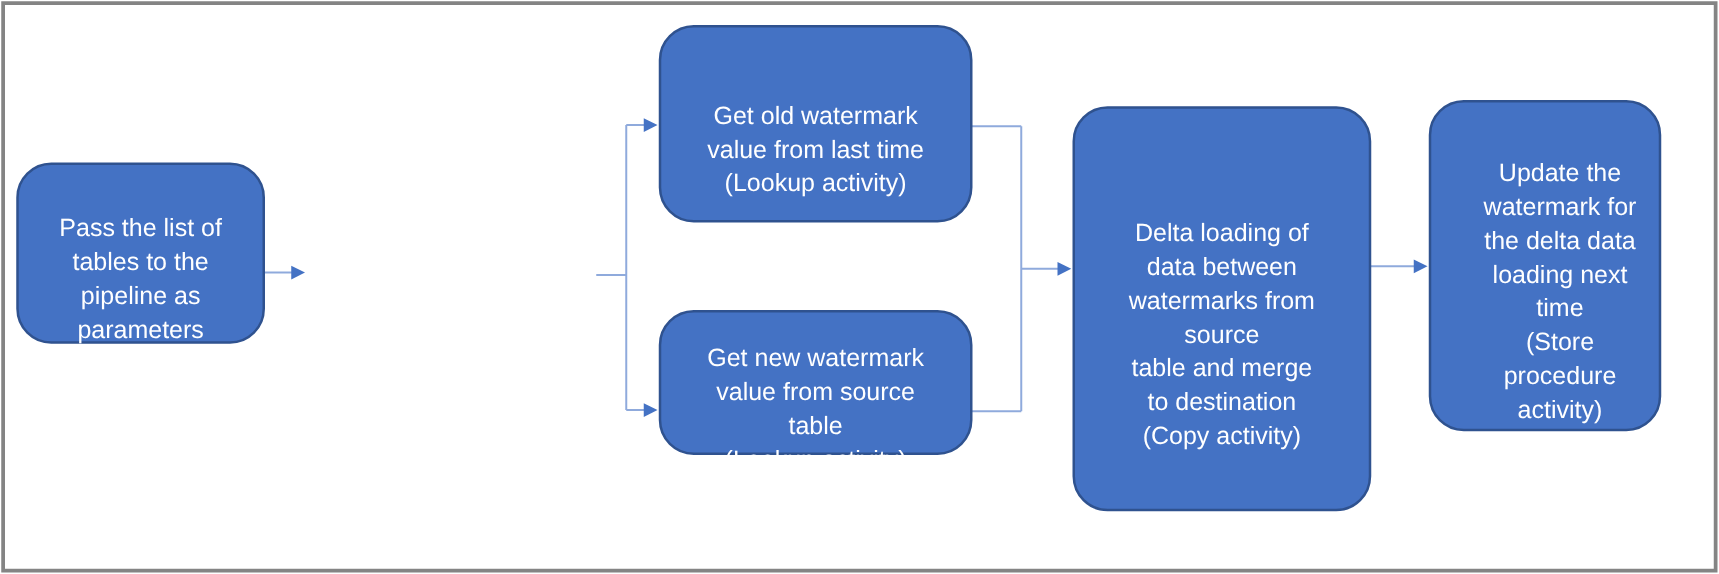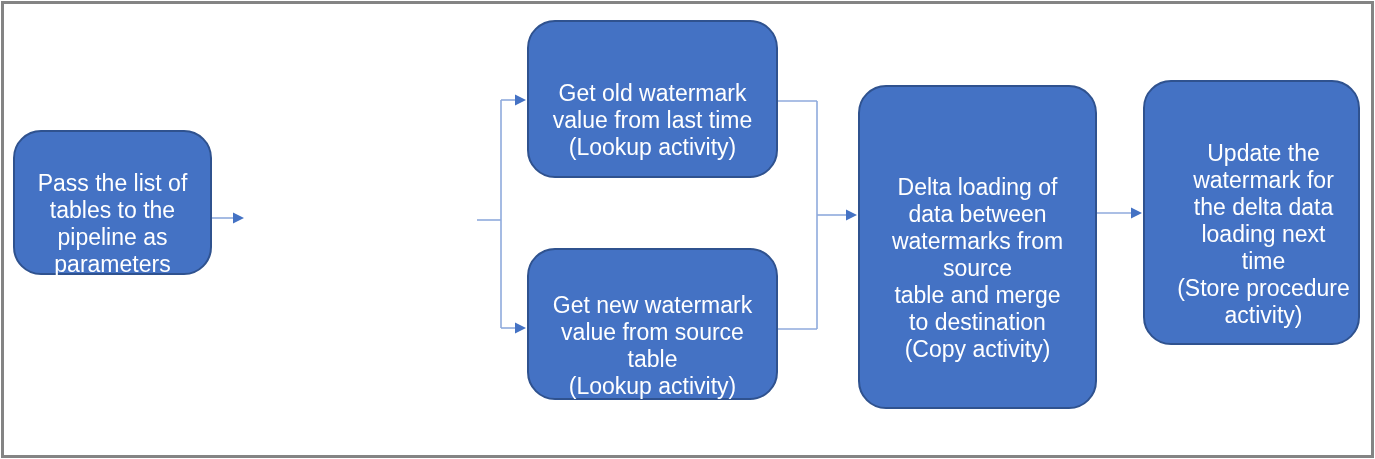--- a/index.html
+++ b/index.html
@@ -43,21 +43,21 @@
     border-radius: 28px;
     color: var(--node-text, #FFFFFF);
     display: flex;
     align-items: center;
     justify-content: center;
     text-align: center;
     box-sizing: border-box;
   }
   .node-text {
     white-space: pre-line;
-    font-size: 23px;
+    font-size: 20px;
     line-height: 27px;
     padding: 4px 6px;
     margin-top: 43px;
   }
 </style>
 </head>
 <body>
 
 <div class="canvas">
 
@@ -98,38 +98,38 @@
 parameters</div>
   </div>
 
 
   <div class="node" style="left:527px; top:20px; width:251px; height:158px;">
     <div class="node-text">Get old watermark
 value from last time
 (Lookup activity)</div>
   </div>
 
-  <div class="node" style="left:527px; top:248px; width:251px; height:152px;">
+  <div class="node" style="left:527px; top:248px; width:251px; height:116px;">
     <div class="node-text">Get new watermark
 value from source
 table
 (Lookup activity)</div>
   </div>
 
   <div class="node" style="left:858px; top:85px; width:239px; height:324px;">
     <div class="node-text">Delta loading of
 data between
 watermarks from
 source
 table and merge
 to destination
 (Copy activity)</div>
   </div>
 
-  <div class="node" style="left:1143px; top:80px; width:217px; height:265px;padding-left:24px;">
+  <div class="node" style="left:1143px; top:80px; width:186px; height:265px;padding-left:24px;">
     <div class="node-text">Update the
 watermark for
 the delta data
 loading next
 time
 (Store procedure
 activity)</div>
   </div>
 
   <div class="frame"></div>

